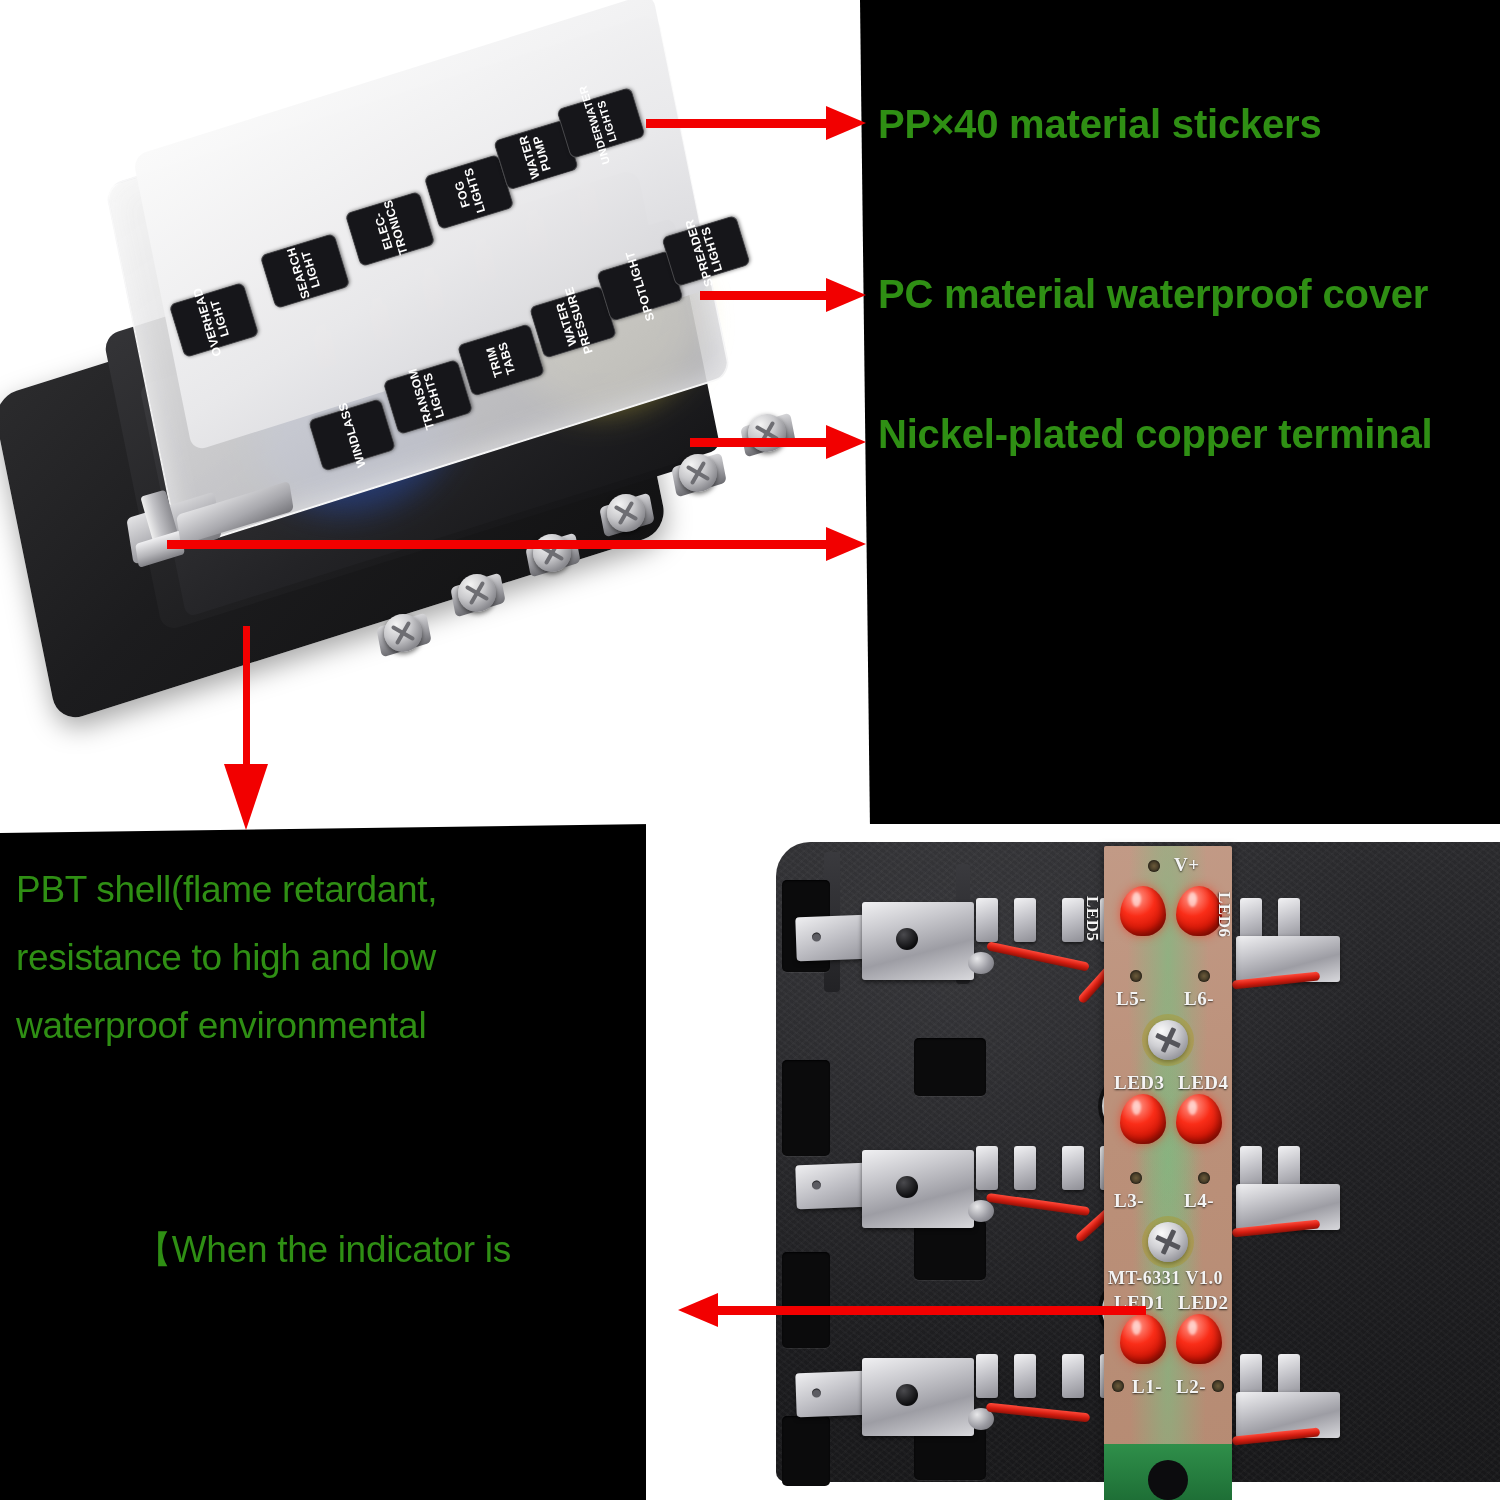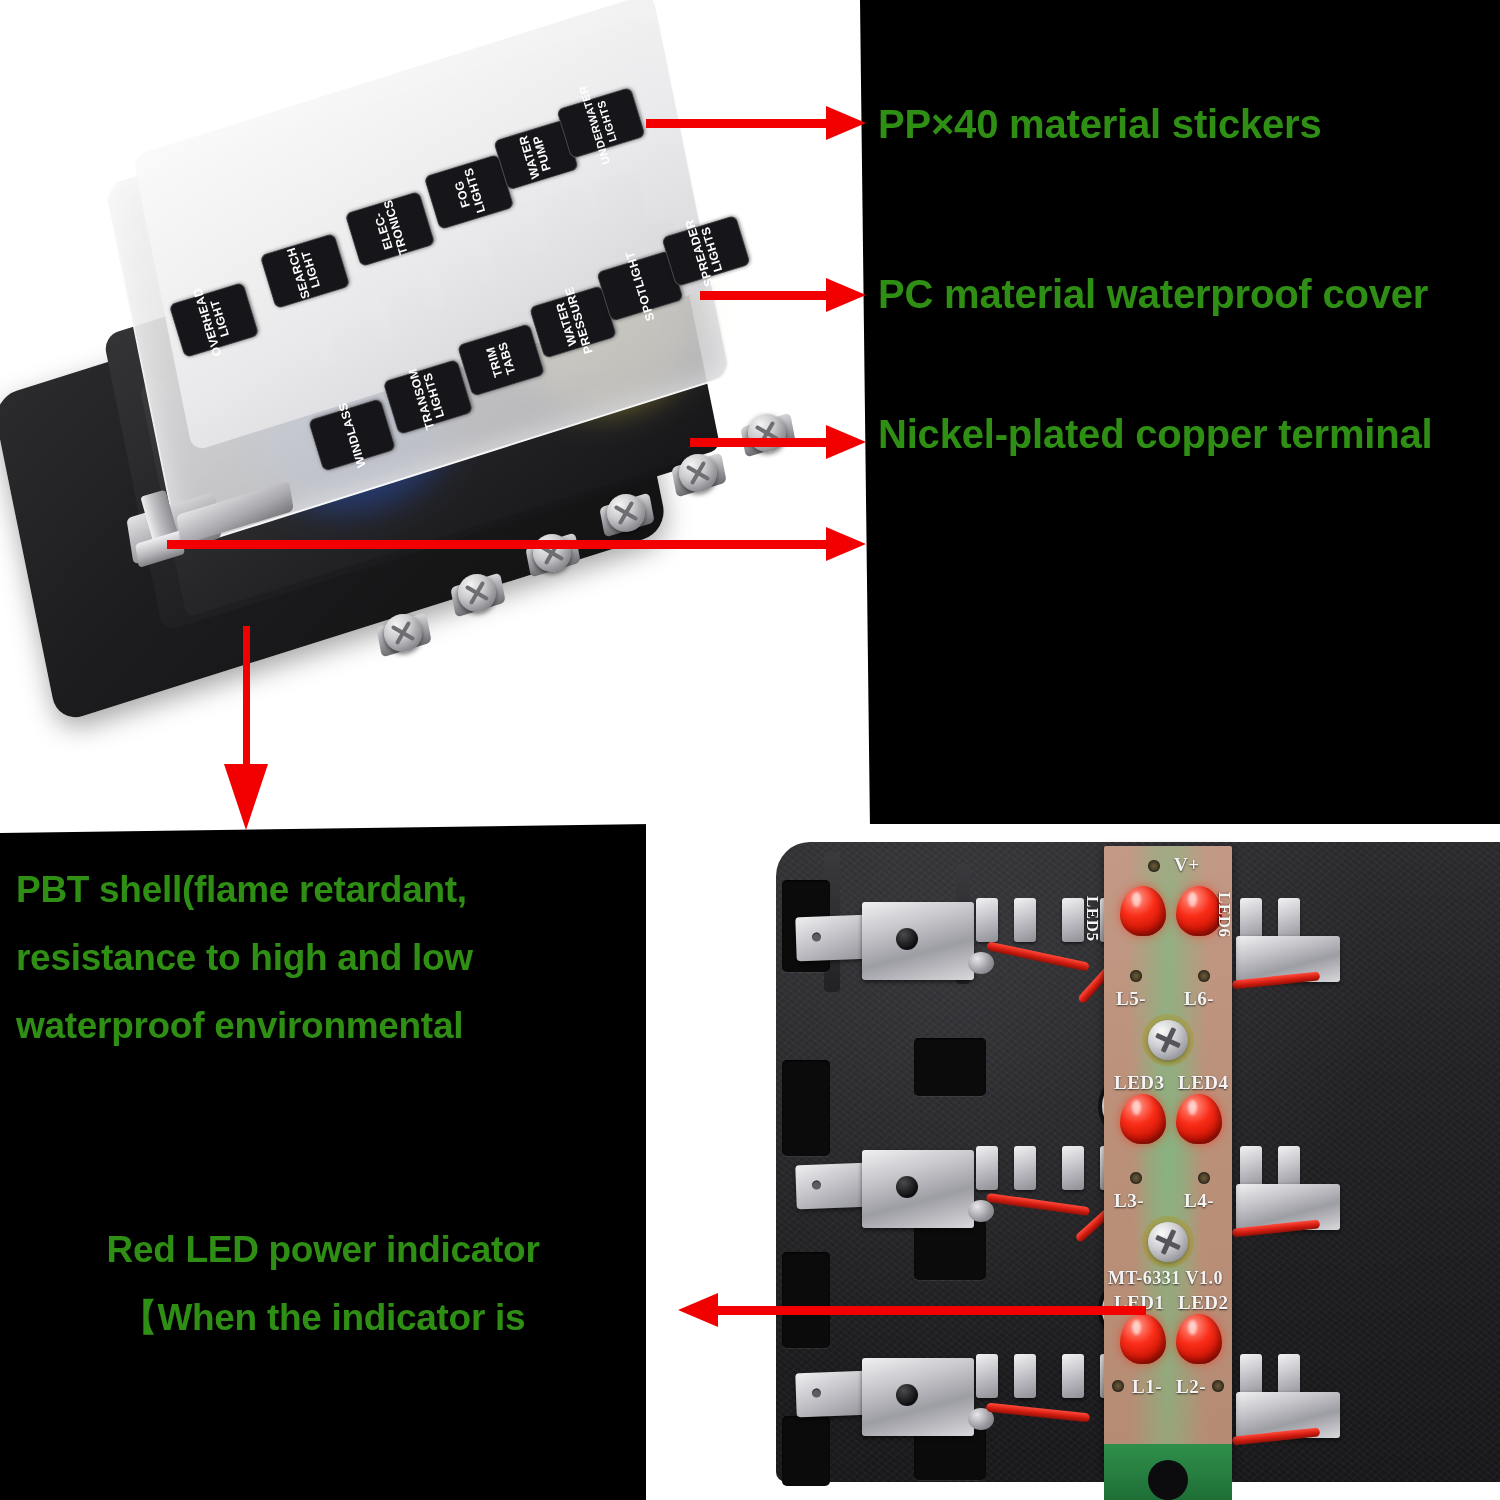--- a/index.html
+++ b/index.html
@@ -48,21 +48,21 @@
   }
   #co-pp     { left: 22px;  top: 102px; font-size: 40px; }
   #co-pc     { left: 22px;  top: 272px; font-size: 40px; }
   #co-nickel { left: 22px;  top: 412px; font-size: 40px; }
   #co-m5     { left: 22px;  top: 519px; font-size: 40px; }
 
   
   .para {
     position: absolute;
     color: #2f8f14;
-    font-weight: bold;
+    font-weight: normal;
     font-size: 37px;
     line-height: 68px;
     letter-spacing: -0.3px;
   }
 
   
   .arrow-line { position: absolute; background: #f20000; }
   .arrow-head-right {
     position: absolute; width: 0; height: 0;
     border-top: 17px solid transparent;
@@ -438,21 +438,20 @@
   </div>
 
   <div class="panel" id="panel-callouts-bottom">
     <div class="para" style="left:16px; top:32px; width:600px;">
       <div>PBT shell(flame retardant,</div>
       <div>resistance to high and low</div>
       <div>waterproof environmental</div>
     </div>
 
     <div class="para" style="left:8px; top:392px; width:630px; text-align:center;">
-      <div>Red LED power indicator</div>
       <div>【When the indicator is</div>
     </div>
   </div>
 
   <div class="panel" id="panel-pcb">
     <div id="pcb-scene">
 
       <div class="pcb-backplate">
         <div class="pcb-backplate-texture"></div>
       </div>

